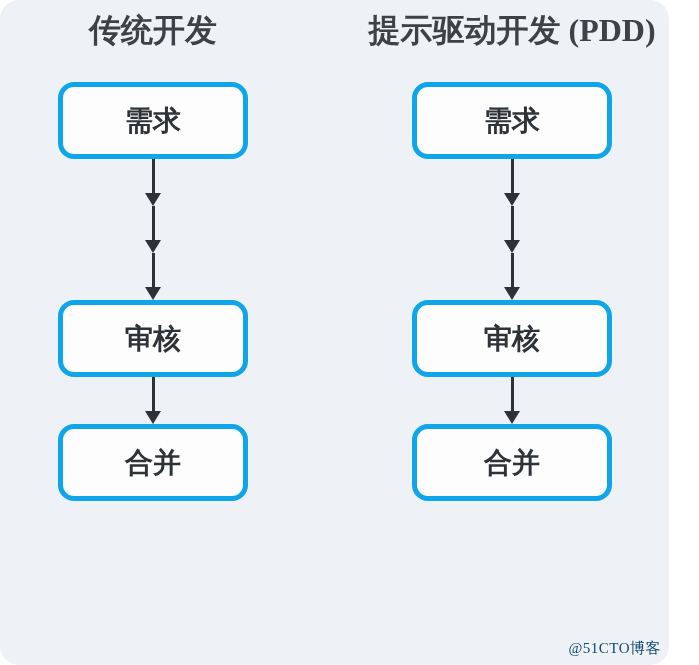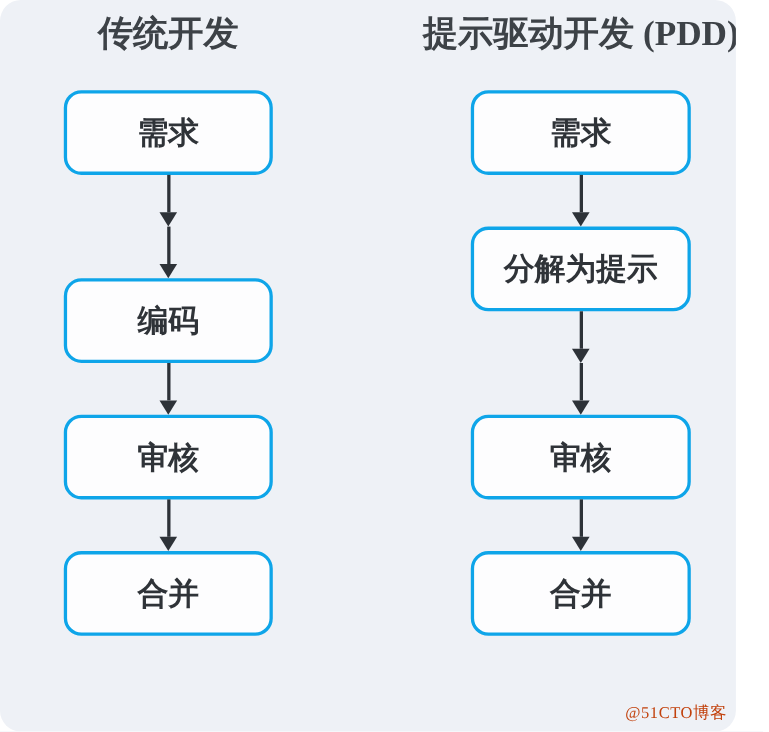--- a/index.html
+++ b/index.html
@@ -13,37 +13,37 @@
     border-radius: 19px;
   }
   .column {
     position: absolute;
     top: 10px;
     display: flex;
     flex-direction: column;
     align-items: center;
   }
   .col-left  { left: 58px;  width: 190px; }
-  .col-right { left: 428px; width: 200px; }
+  .col-right { left: 412px; width: 200px; }
   .col-title {
     margin: 0 0 32px 0;
     height: 40px;
     line-height: 40px;
     font-size: 32px;
     font-weight: bold;
     color: #3d4247;
     white-space: nowrap;
     text-align: center;
   }
   .box {
     box-sizing: border-box;
     width: 100%;
     height: 77px;
     background: #fdfdfe;
-    border: 3px solid #0ea5e9;
+    border: 5px solid #0ea5e9;
     border-radius: 16px;
     display: flex;
     align-items: center;
     justify-content: center;
     font-size: 28px;
     font-weight: 600;
     color: #2f3338;
     white-space: nowrap;
   }
   .arrow {
@@ -62,21 +62,21 @@
     height: 0;
     border-left: 8px solid transparent;
     border-right: 8px solid transparent;
     border-top: 13px solid #2d3238;
   }
   .watermark {
     position: absolute;
     right: 8px;
     bottom: 7px;
     font-size: 15px;
-    color: #c2410c;
+    color: #0c4a6e;
     letter-spacing: 0.5px;
   }
 </style>
 </head>
 <body>
 
 <div class="canvas">
 
   <section class="column col-left">
     <h2 class="col-title">传统开发</h2>
@@ -85,21 +85,20 @@
     <div class="arrow">
         <span class="shaft"></span>
         <span class="head"></span>
       </div>
 
     <div class="arrow">
         <span class="shaft"></span>
         <span class="head"></span>
       </div>
 
-    <div class="box">编码</div>
     <div class="arrow">
         <span class="shaft"></span>
         <span class="head"></span>
       </div>
 
     <div class="box">审核</div>
     <div class="arrow">
         <span class="shaft"></span>
         <span class="head"></span>
       </div>
@@ -109,21 +108,20 @@
 
   <section class="column col-right">
     <h2 class="col-title">提示驱动开发 (PDD)</h2>
 
     <div class="box">需求</div>
     <div class="arrow">
         <span class="shaft"></span>
         <span class="head"></span>
       </div>
 
-    <div class="box">分解为提示</div>
     <div class="arrow">
         <span class="shaft"></span>
         <span class="head"></span>
       </div>
 
     <div class="arrow">
         <span class="shaft"></span>
         <span class="head"></span>
       </div>
 

